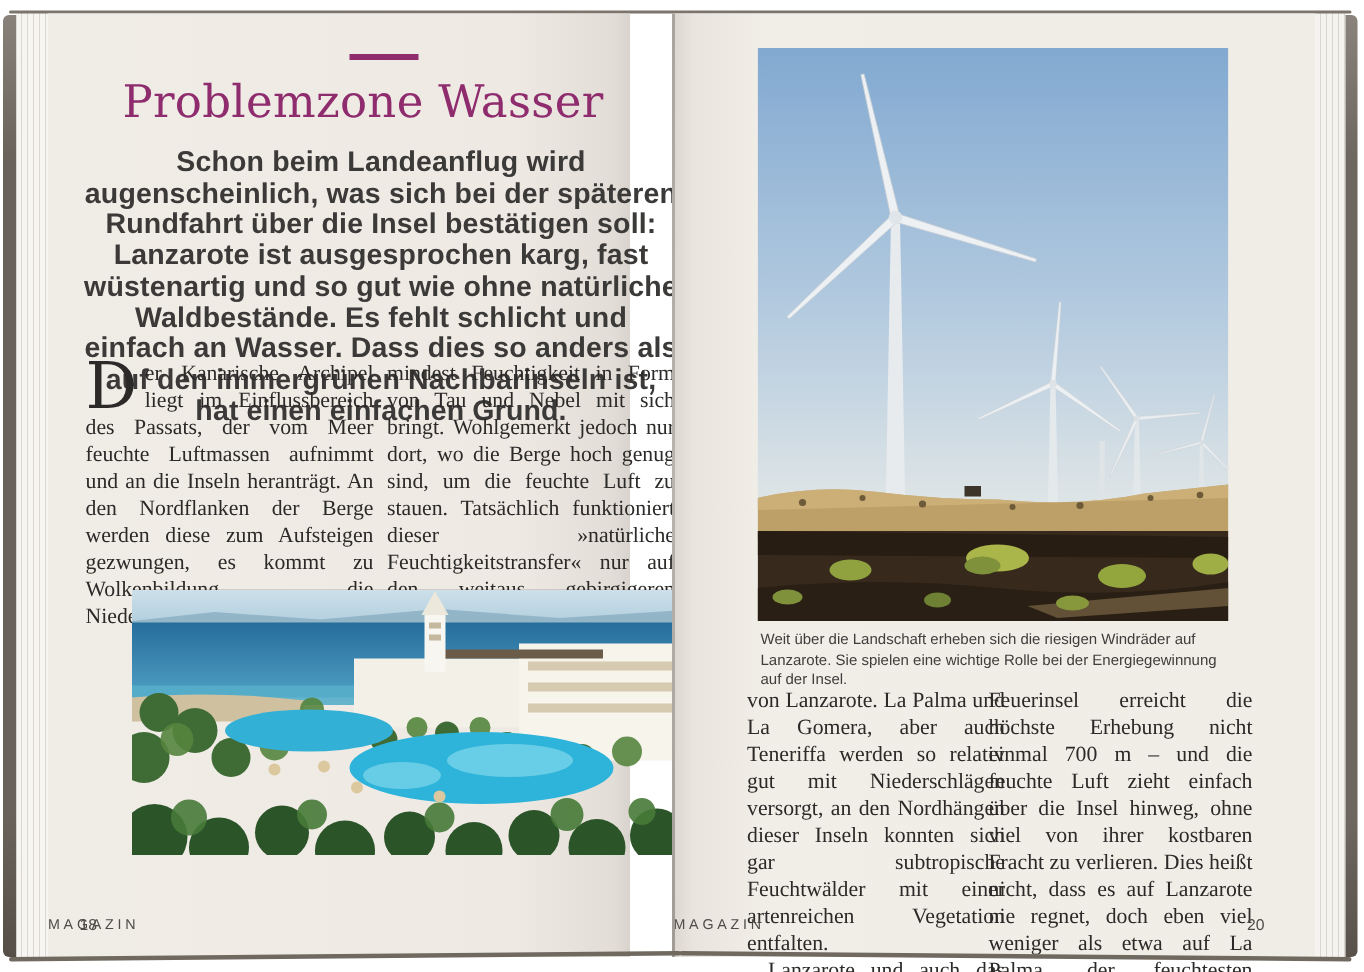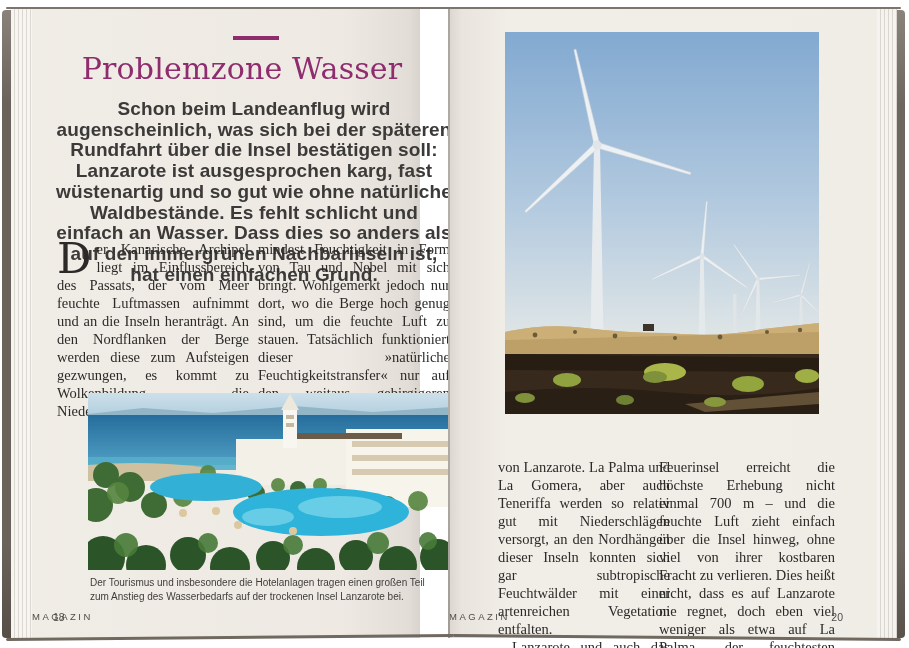--- a/index.html
+++ b/index.html
@@ -160,21 +160,20 @@
         </g>
         <g fill="#477a38" opacity="0.9">
           <circle cx="38" cy="152" r="12"></circle>
             <circle cx="120" cy="150" r="10"></circle>
             <circle cx="205" cy="152" r="10"></circle>
           <circle cx="290" cy="150" r="11"></circle>
             <circle cx="340" cy="148" r="9"></circle>
         </g>
       </svg>
     </div>
-    <p class="caption lp-caption">Der Tourismus und insbesondere die Hotelanlagen tragen einen großen Teil zum Anstieg des Wasserbedarfs auf der trockenen Insel Lanzarote bei.</p>
 
     <div class="footer-label lp-footer">MAGAZIN</div>
     <div class="page-num lp-num">18</div>
   </div>
 
   <div class="page page-right">
     <div class="photo rp-photo">
       <svg viewBox="0 0 314 382" preserveAspectRatio="none" aria-hidden="true">
         <defs>
           <linearGradient id="sky2" x1="0" y1="0" x2="0" y2="1">
@@ -249,20 +248,21 @@
           <ellipse cx="160" cy="340" rx="21" ry="9" fill="#aab54a"></ellipse>
           <ellipse cx="150" cy="345" rx="12" ry="6" fill="#7f913a"></ellipse>
           <ellipse cx="243" cy="352" rx="16" ry="8" fill="#93a53d"></ellipse>
           <ellipse cx="302" cy="344" rx="12" ry="7" fill="#9fae45"></ellipse>
           <ellipse cx="20" cy="366" rx="10" ry="5" fill="#7f913a"></ellipse>
           <ellipse cx="120" cy="368" rx="9" ry="5" fill="#6e8034"></ellipse>
           <ellipse cx="210" cy="370" rx="11" ry="5" fill="#87983c"></ellipse>
         </g>
       </svg>
     </div>
+    <p class="caption rp-caption">Weit über die Landschaft erheben sich die riesigen Windräder auf Lanzarote. Sie spielen eine wichtige Rolle bei der Energiegewinnung auf der Insel.</p>
 
     <div class="bodycol rp-col1">
       <p>von Lanzarote. La Palma und La Gomera, aber auch Teneriffa werden so relativ gut mit Niederschlägen versorgt, an den Nordhängen dieser Inseln konnten sich gar subtropische Feuchtwälder mit einer artenreichen Vegetation entfalten.</p>
       <p>Lanzarote und auch das benachbarte Fuerteventura sind dagegen schlichtweg zu niedrig. Auf der</p>
     </div>
     <p class="bodycol rp-col2">Feuerinsel erreicht die höchste Erhebung nicht einmal 700 m – und die feuchte Luft zieht einfach über die Insel hinweg, ohne viel von ihrer kostbaren Fracht zu verlieren. Dies heißt nicht, dass es auf Lanzarote nie regnet, doch eben viel weniger als etwa auf La Palma, der feuchtesten Kanareninsel. Das Problem ist nicht neu und auch keine Folge des</p>
 
     <div class="footer-label rp-footer">MAGAZIN</div>
     <div class="page-num rp-num">20</div>
   </div>

